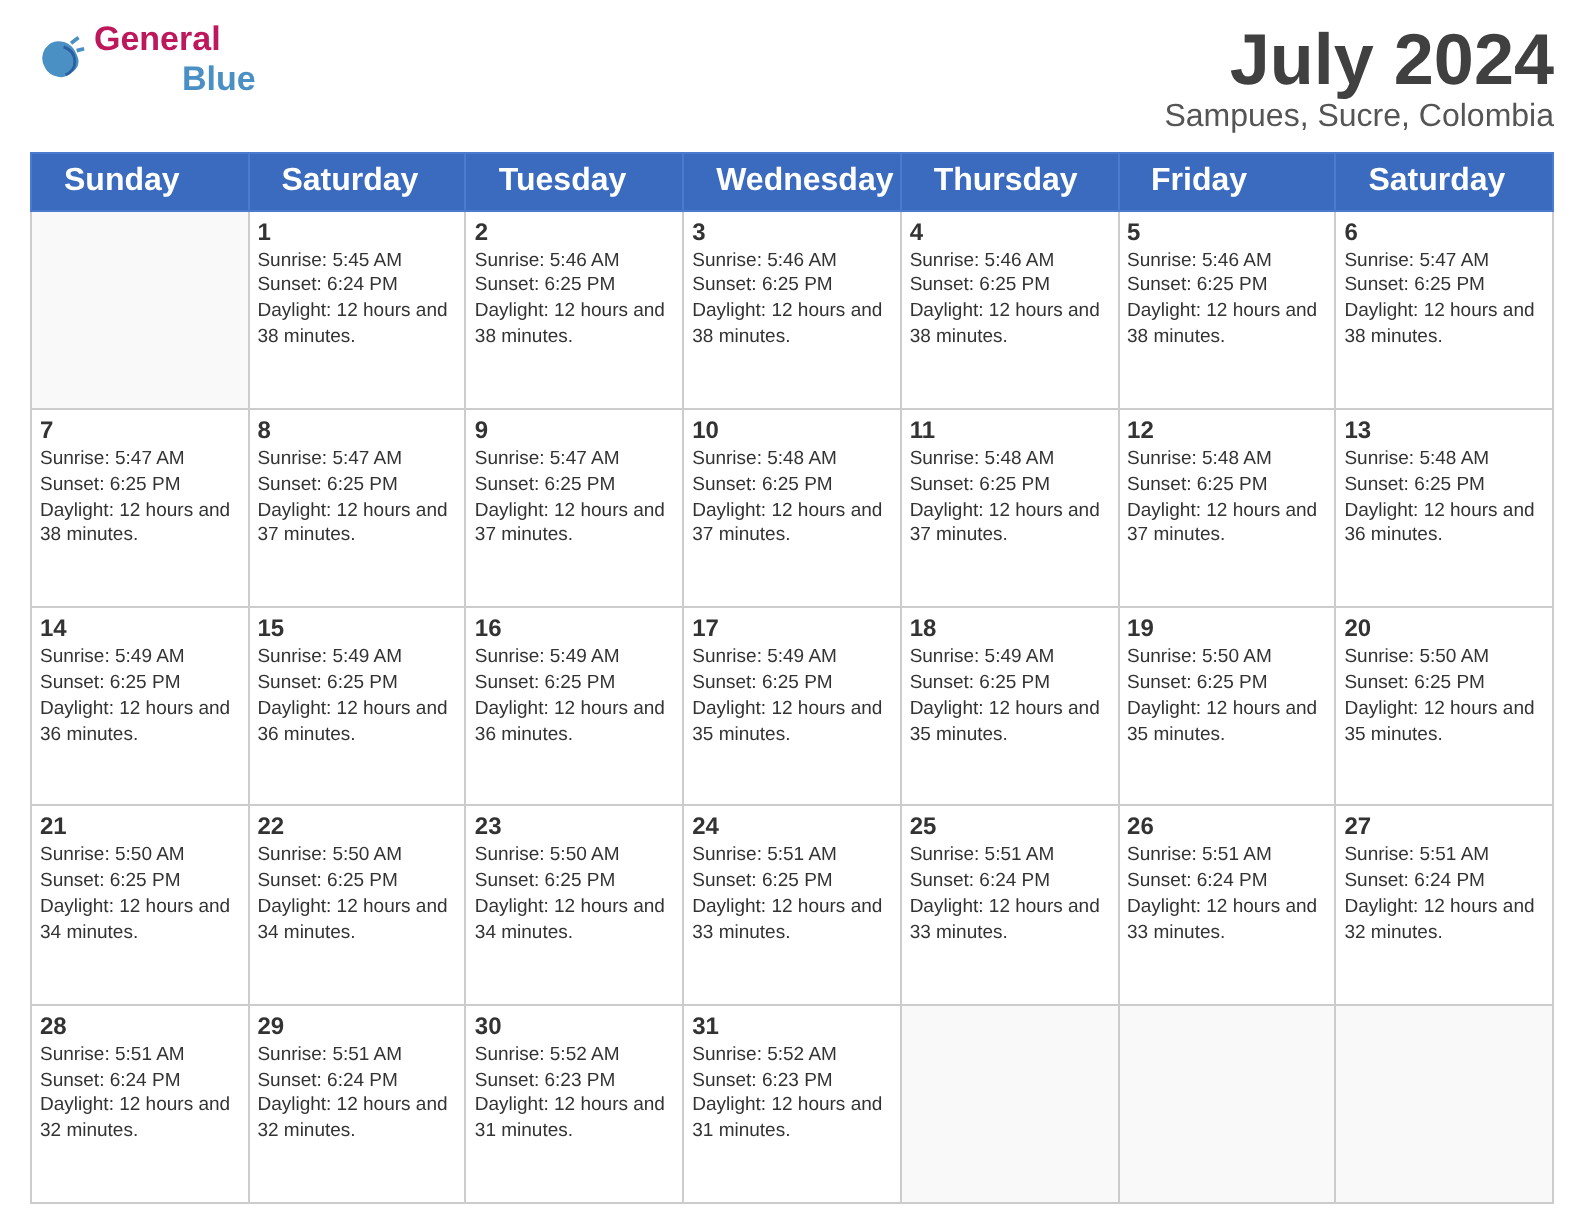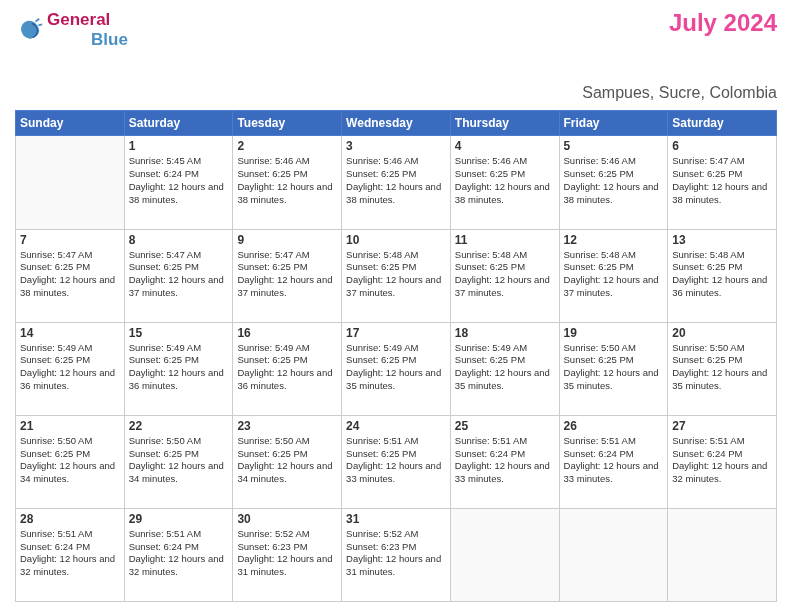--- a/index.html
+++ b/index.html
@@ -29,43 +29,42 @@
       gap: 4px;
     }
     .logo-icon {
       width: 28px;
       height: 28px;
     }
     .title-block {
       text-align: right;
     }
     .month-year {
-      font-size: 24px;
+      font-size: 36px;
       font-weight: bold;
-      color: #ec4899;
+      color: #404040;
       line-height: 1.1;
     }
     .location {
       font-size: 16px;
       color: #555;
-      margin-top: 48px;
     }
     .calendar {
       flex: 1;
       border: 1px solid #ccc;
       border-collapse: collapse;
       width: 100%;
       table-layout: fixed;
     }
     .calendar th {
       background: #3a6bbf;
       color: white;
-      font-size: 12px;
+      font-size: 16px;
       font-weight: bold;
-      padding: 5px 4px;
+      padding: 5px 16px;
       text-align: left;
       border: 1px solid #4a7bcf;
     }
     .calendar td {
       border: 1px solid #ccc;
       vertical-align: top;
       padding: 3px 4px;
       font-size: 10px;
       color: #333;
       height: 85px;

